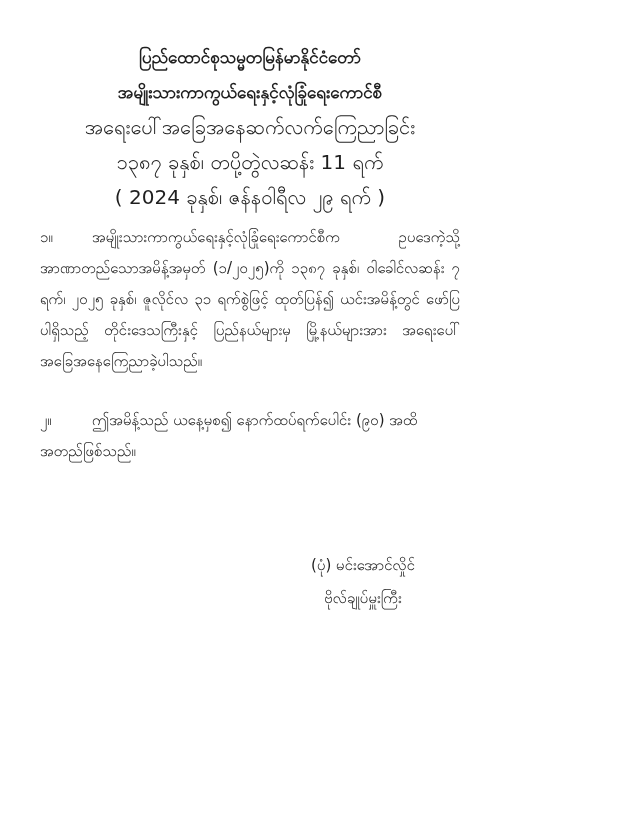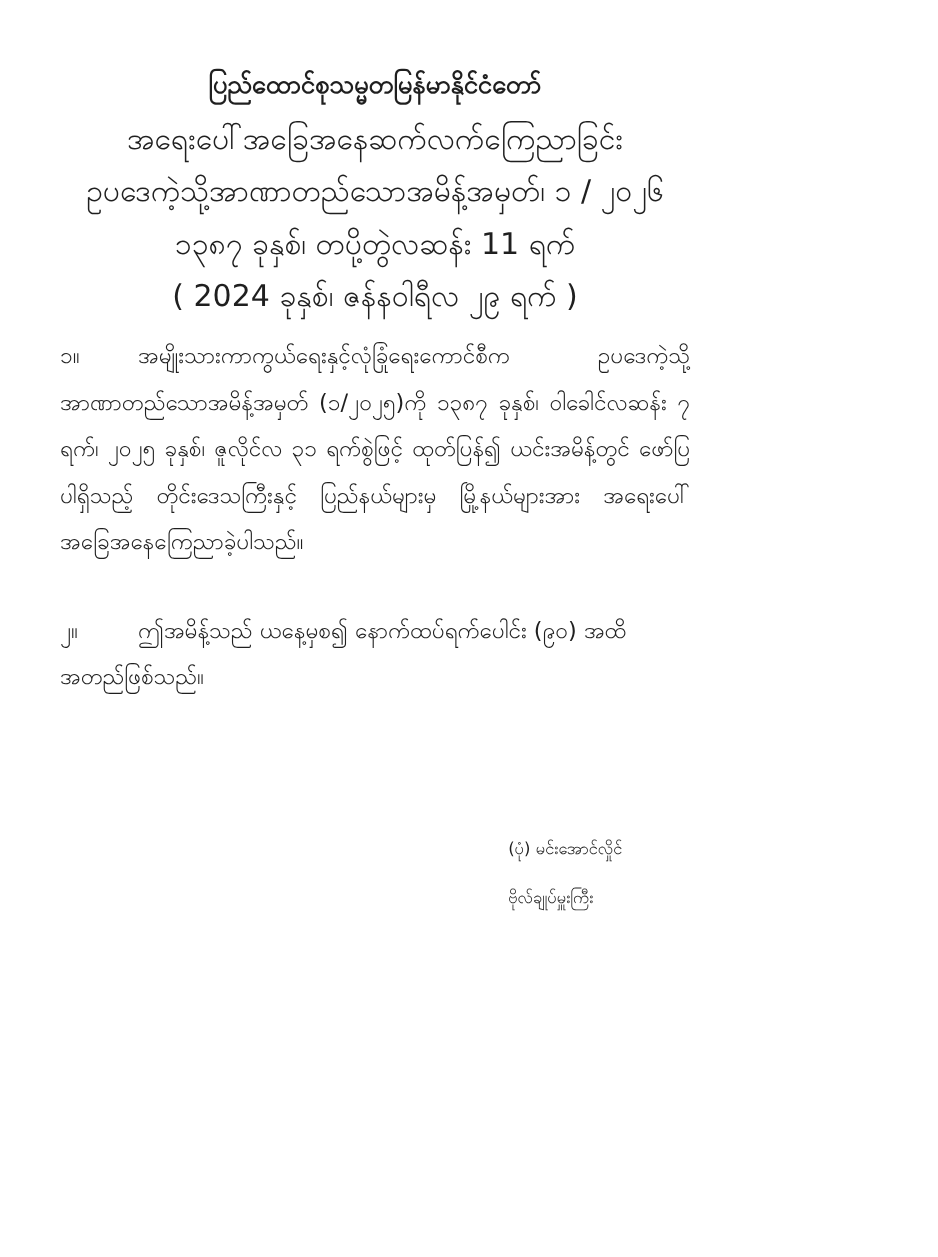--- a/index.html
+++ b/index.html
@@ -37,38 +37,38 @@
   .para-2 { margin-top: 28px; text-align: left; }
   .para-num {
     display: inline-block;
     width: 52px;
     text-align: left;
   }
   .signature {
     margin-top: 82px;
     margin-right: 45px;
     float: right;
-    text-align: left;
-    font-size: 11px;
+    text-align: center;
+    font-size: 15px;
     line-height: 33px;
   }
   .sig-line { display: block; white-space: nowrap; }
 </style>
 </head>
 <body>
 
 <div class="page">
   <div class="doc">
 
     <div class="hline big">ပြည်ထောင်စုသမ္မတမြန်မာနိုင်ငံတော်</div>
 
+    <div class="hline big">အမျိုးသားကာကွယ်ရေးနှင့်လုံခြုံရေးကောင်စီ</div>
 
     <div class="hline">အရေးပေါ်အခြေအနေဆက်လက်ကြေညာခြင်း</div>
 
-    <div class="hline">ဥပဒေကဲ့သို့အာဏာတည်သောအမိန့်အမှတ်၊ ၁ / ၂၀၂၆</div>
 
     <div class="hline">၁၃၈၇ ခုနှစ်၊ တပို့တွဲလဆန်း 11 ရက်</div>
 
     <div class="hline">( 2024 ခုနှစ်၊ ဇန်နဝါရီလ ၂၉ ရက် )</div>
 
     <p class="body-para para-1">
       <span class="para-num">၁။</span><span>အမျိုးသားကာကွယ်ရေးနှင့်လုံခြုံရေးကောင်စီက ဥပဒေကဲ့သို့အာဏာတည်သောအမိန့်အမှတ် (၁/၂၀၂၅)ကို ၁၃၈၇ ခုနှစ်၊ ဝါခေါင်လဆန်း ၇ ရက်၊ ၂၀၂၅ ခုနှစ်၊ ဇူလိုင်လ ၃၁ ရက်စွဲဖြင့် ထုတ်ပြန်၍ ယင်းအမိန့်တွင် ဖော်ပြပါရှိသည့် တိုင်းဒေသကြီးနှင့် ပြည်နယ်များမှ မြို့နယ်များအား အရေးပေါ်အခြေအနေကြေညာခဲ့ပါသည်။</span>
     </p>
 
     <p class="body-para para-2">

